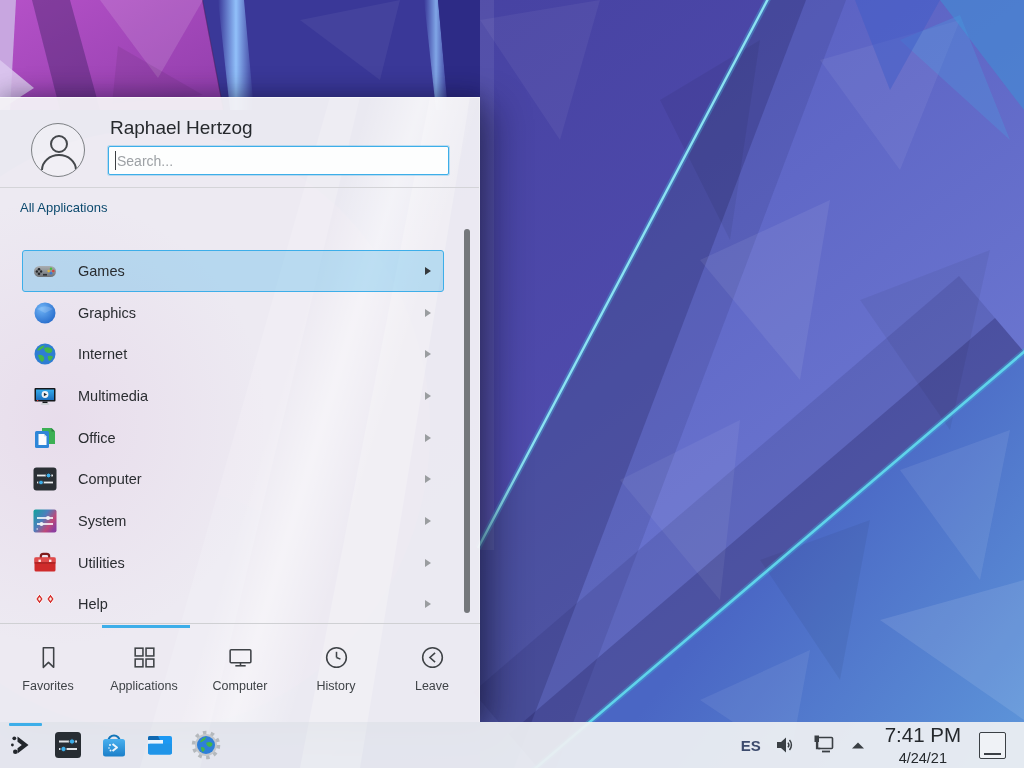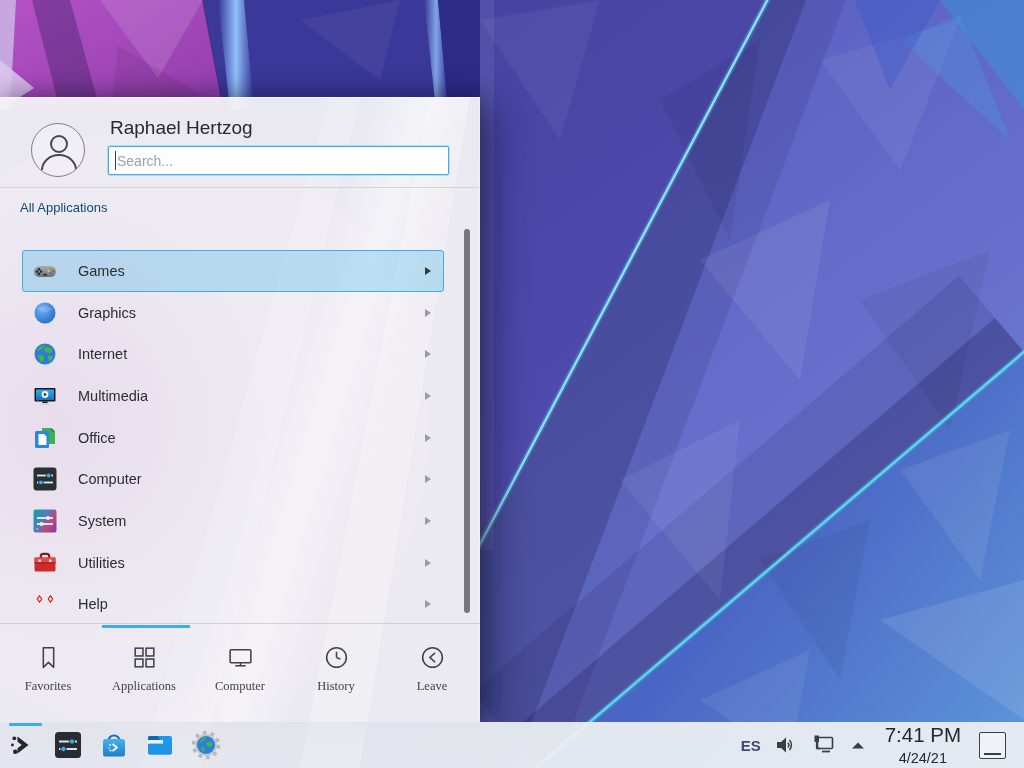--- a/index.html
+++ b/index.html
@@ -49,21 +49,21 @@
   .app-label { margin-left:20px; font-size:14.5px; color:#2a2d31; }
   .arrow { margin-left:auto; margin-right:12px; width:0; height:0;
     border-left:6px solid #9a9da0; border-top:4.5px solid transparent; border-bottom:4.5px solid transparent; }
   .app-row.selected .arrow { border-left-color:#35393d; }
 
   .scrollbar-thumb { position:absolute; left:464px; top:131px; width:6px; height:384px;
     border-radius:3px; background:#74777b; }
 
   .l-footer { position:absolute; left:0; bottom:0; width:480px; height:99px; border-top:1px solid #cfd0d3; }
   .tab-indicator { position:absolute; left:102px; top:1px; width:88px; height:3px; background:#3daee9; }
-  .tabs { display:flex; height:100%; padding-top:19px;font-family:Liberation Serif, serif; }
+  .tabs { display:flex; height:100%; padding-top:19px; }
   .tab { flex:1; display:flex; flex-direction:column; align-items:center; gap:7px; cursor:default; }
   .tab-icon { width:29px; height:29px; }
   .tab-label { font-size:12.5px; color:#3f4347; }
 
   
   .panel {
     position:absolute; left:0; bottom:0; width:1024px; height:46px;
     background:rgba(237,239,242,0.94);
     display:flex; align-items:center; padding:0 16px 0 4px;
   }

